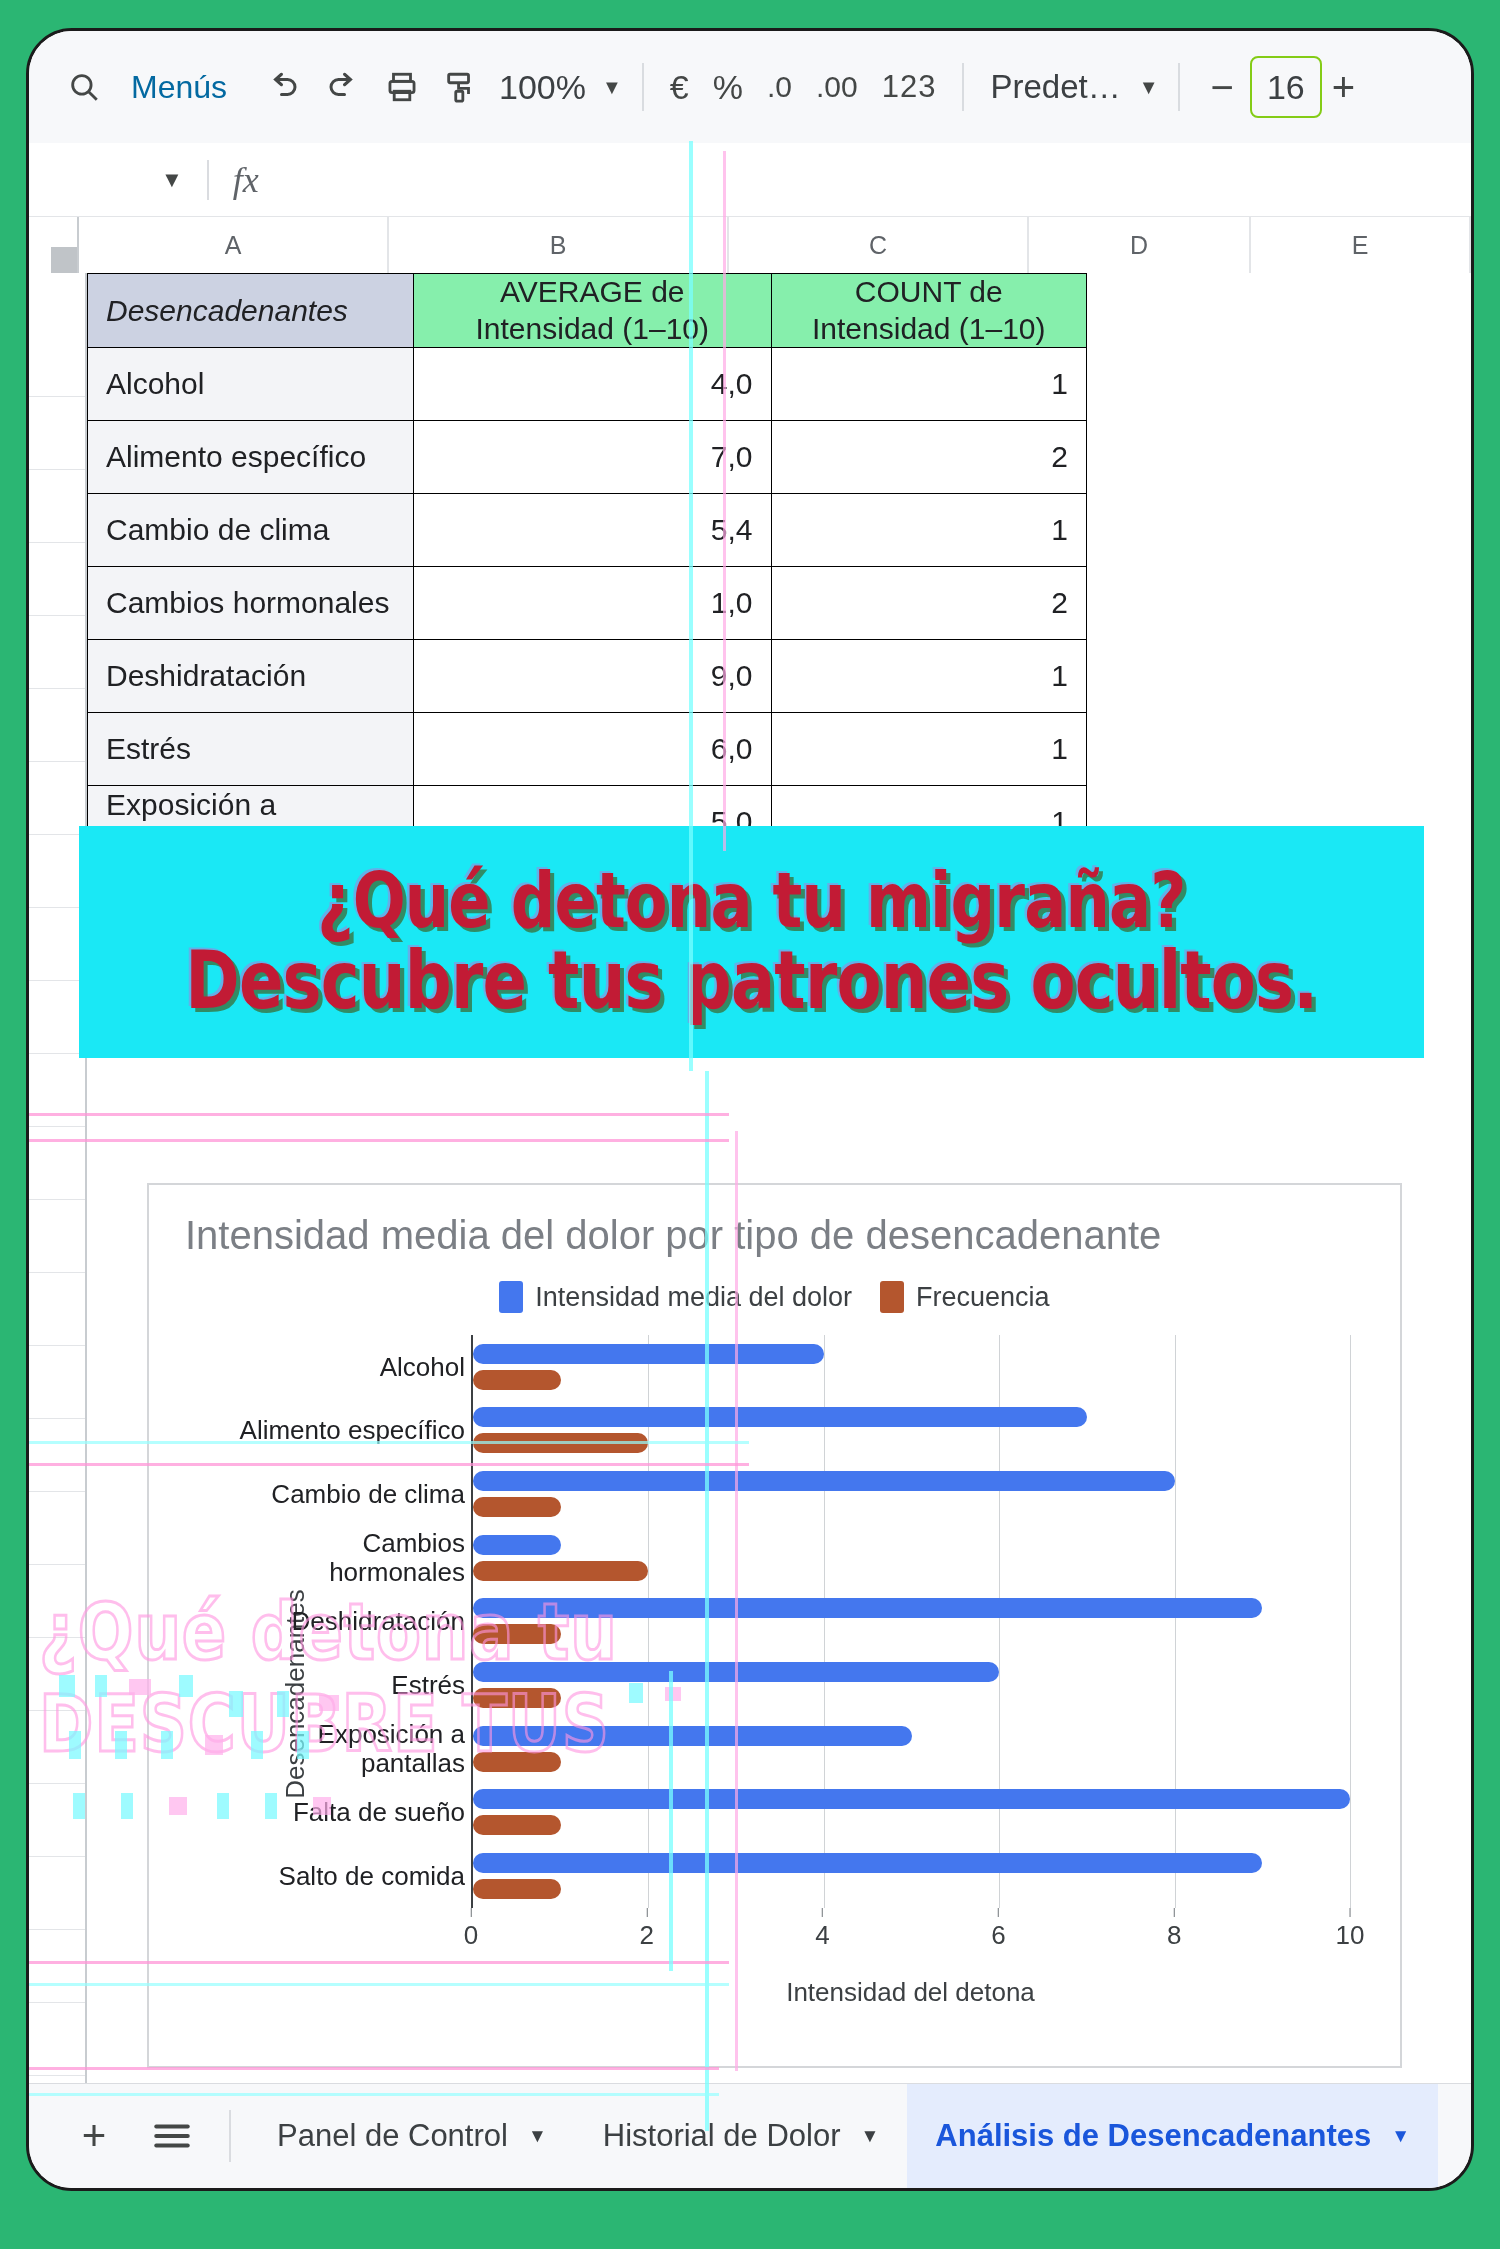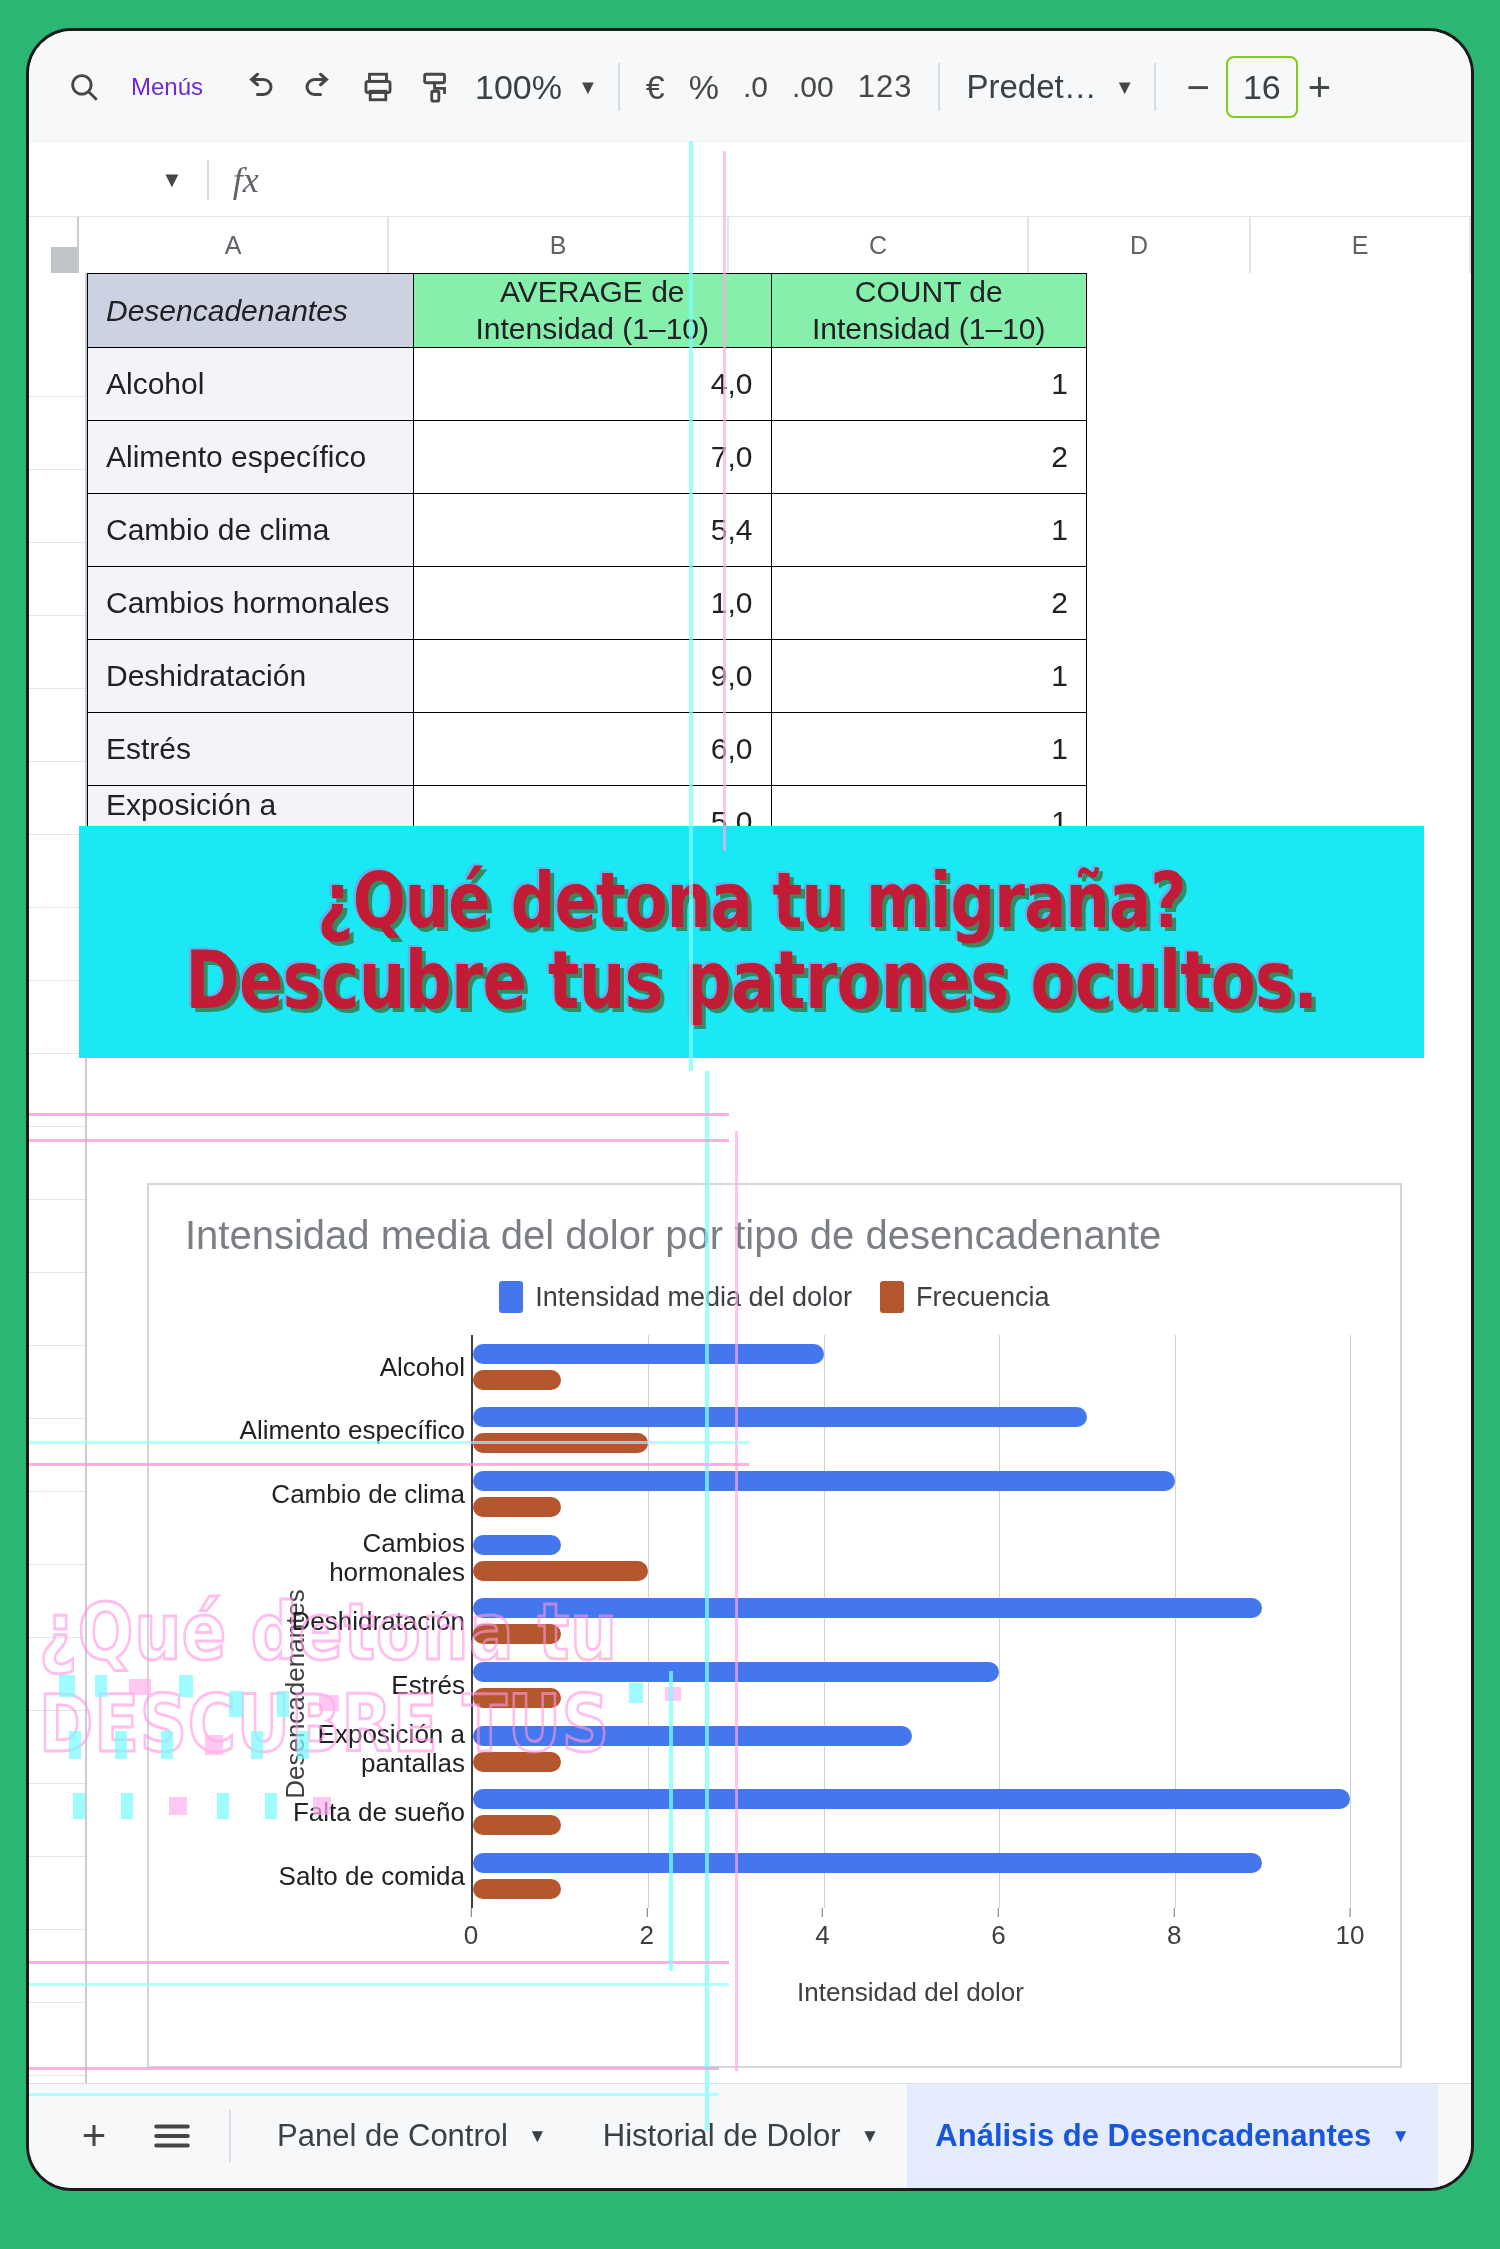--- a/index.html
+++ b/index.html
@@ -47,21 +47,21 @@
   .tb-item {
     display: flex;
     align-items: center;
     justify-content: center;
     color: #444746;
     font-size: 34px;
     height: 72px;
     padding: 0 12px;
     white-space: nowrap;
   }
-  .tb-menus { font-size: 24px; color: #6d28d9; padding-left: 18px; padding-right: 26px; }
+  .tb-menus { font-size: 32px; color: #0369a1; padding-left: 18px; padding-right: 26px; }
   .tb-sep {
     width: 2px;
     height: 48px;
     background: #d9dce0;
     margin: 0 14px;
     flex: none;
   }
   .tb-zoom { font-size: 34px; color: #3c4043; padding: 0 10px; }
   .tb-caret { font-size: 20px; color: #444746; padding: 0 6px; }
   .tb-dec { position: relative; font-size: 30px; }
@@ -666,21 +666,21 @@
                   </div>
                 </div>
               <div id="xaxis">
                   <div class="xtick" style="left: 0%;"><span class="tickmark"></span><span>0</span></div>
                   <div class="xtick" style="left: 20%;"><span class="tickmark"></span><span>2</span></div>
                   <div class="xtick" style="left: 40%;"><span class="tickmark"></span><span>4</span></div>
                   <div class="xtick" style="left: 60%;"><span class="tickmark"></span><span>6</span></div>
                   <div class="xtick" style="left: 80%;"><span class="tickmark"></span><span>8</span></div>
                   <div class="xtick" style="left: 100%;"><span class="tickmark"></span><span>10</span></div>
                 </div>
-              <div id="xlabel">Intensidad del dolor</div>
+              <div id="xlabel">Intensidad del detona</div>
             </div>
           </div>
 
         </div>
       </div>
     </div>
 
     <div id="banner">
       <div class="banner-line" id="banner-line1">¿Qué detona tu migraña?</div>
       <div class="banner-line" id="banner-line2">Descubre tus patrones ocultos.</div>

